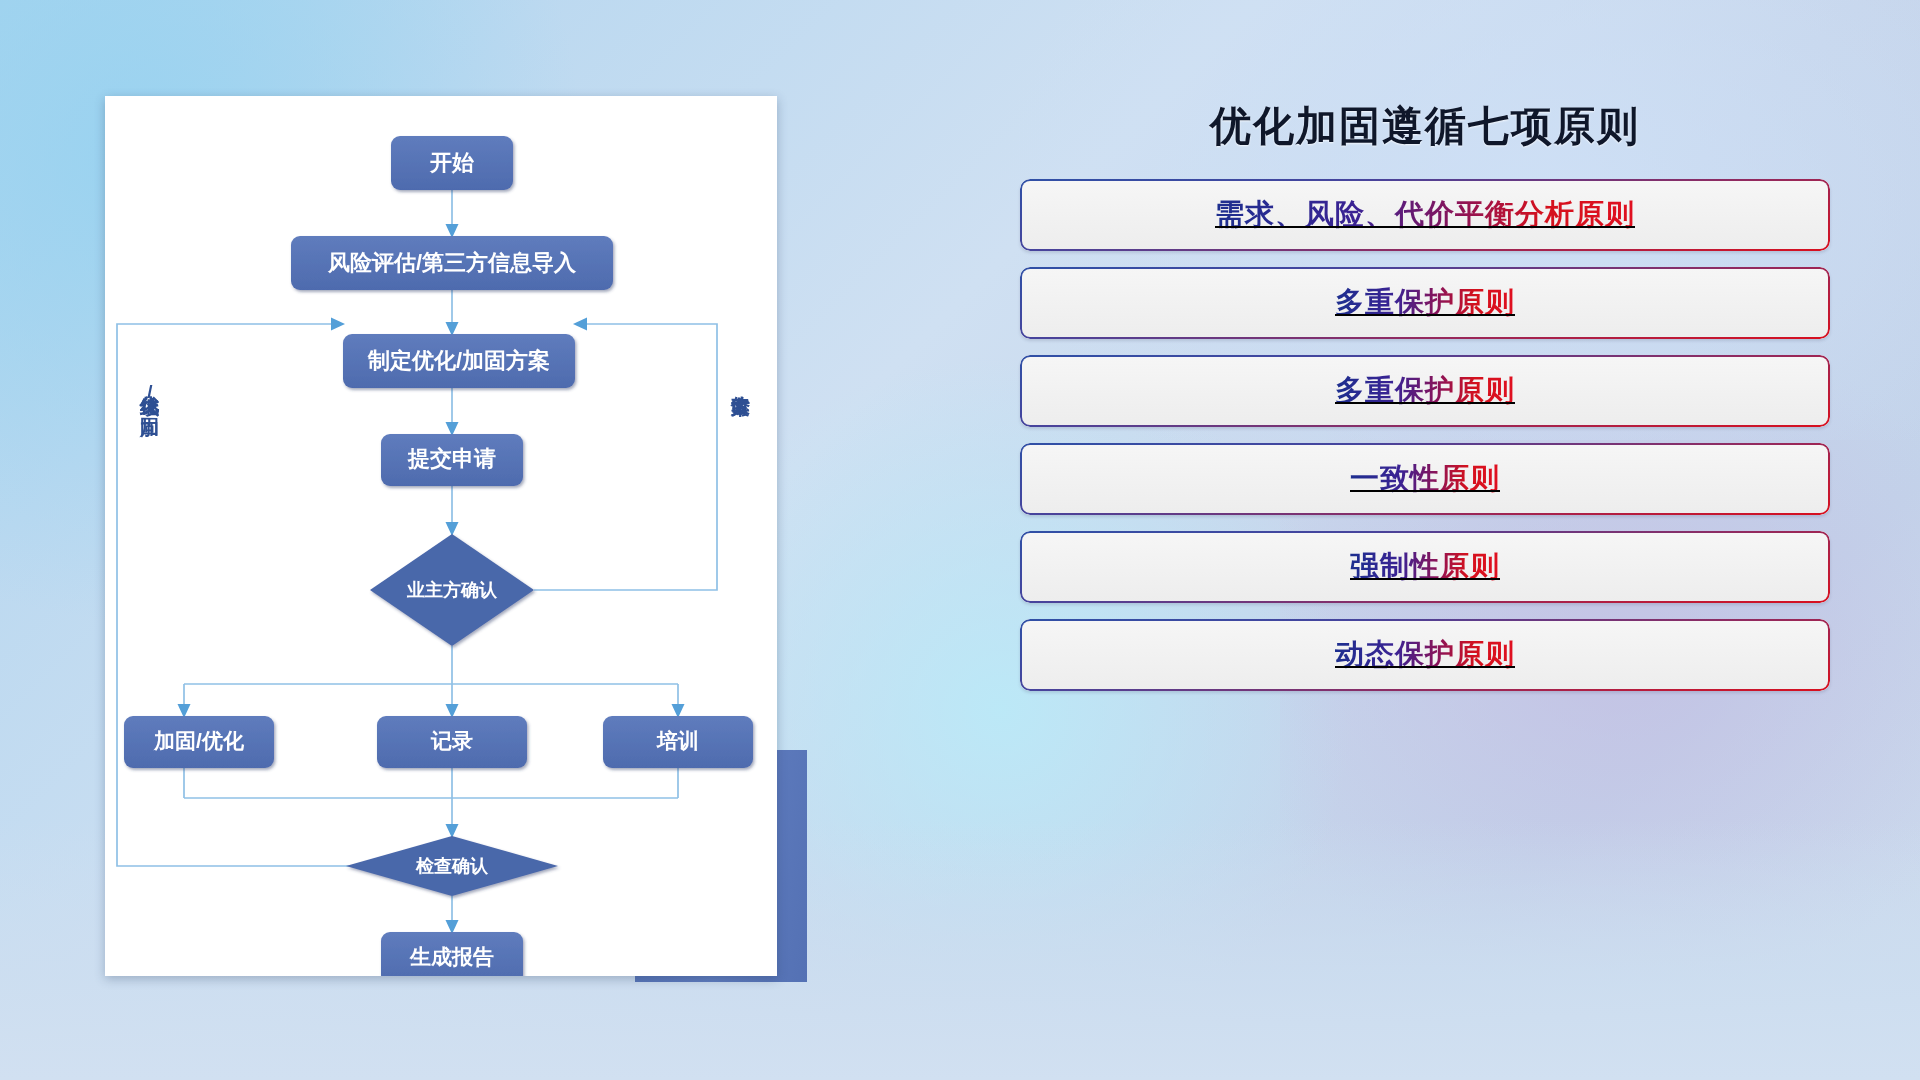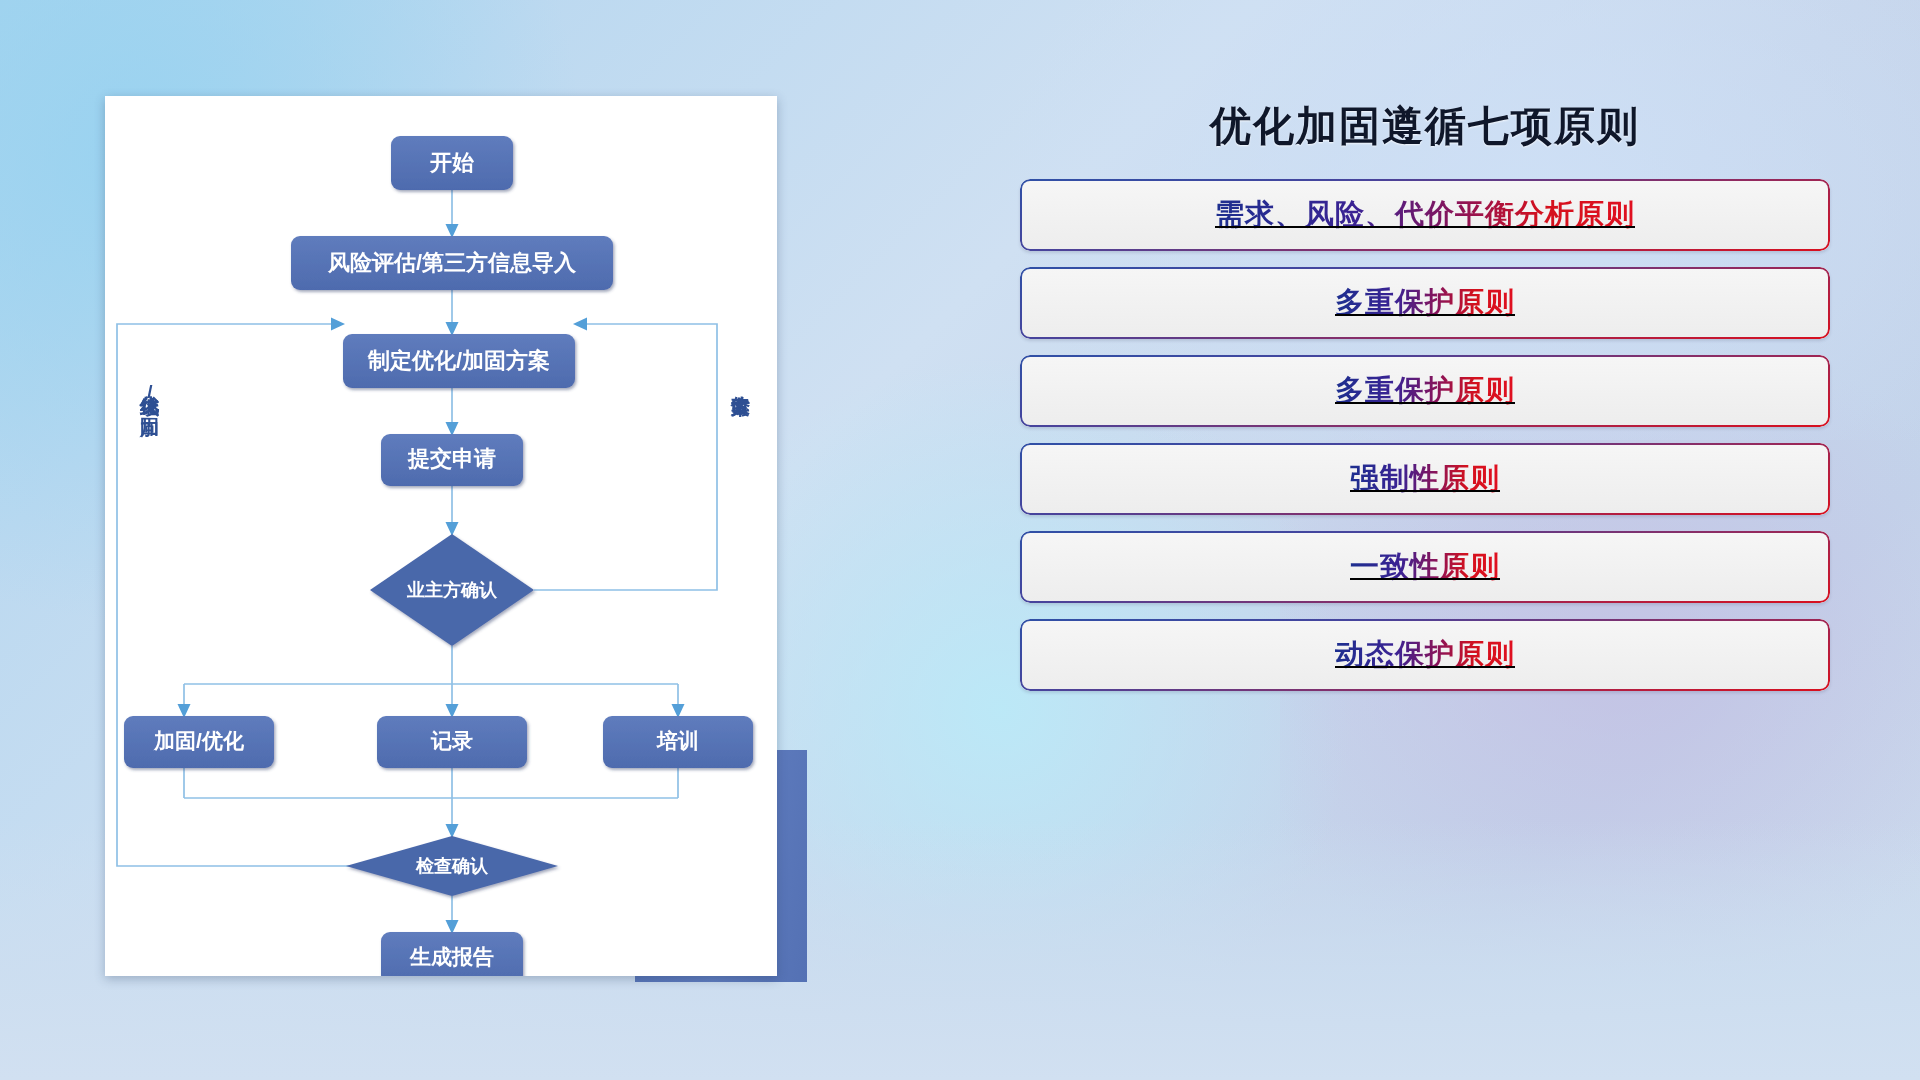--- a/index.html
+++ b/index.html
@@ -177,21 +177,21 @@
   <div class="principle-card">
     <span class="principle-label">需求、风险、代价平衡分析原则</span>
   </div>
   <div class="principle-card">
     <span class="principle-label">多重保护原则</span>
   </div>
   <div class="principle-card">
     <span class="principle-label">多重保护原则</span>
   </div>
   <div class="principle-card">
-    <span class="principle-label">强制性原则</span>
+    <span class="principle-label">一致性原则</span>
   </div>
   <div class="principle-card">
-    <span class="principle-label">一致性原则</span>
+    <span class="principle-label">强制性原则</span>
   </div>
   <div class="principle-card">
     <span class="principle-label">动态保护原则</span>
   </div>
 </div>
 
 </body></html>

